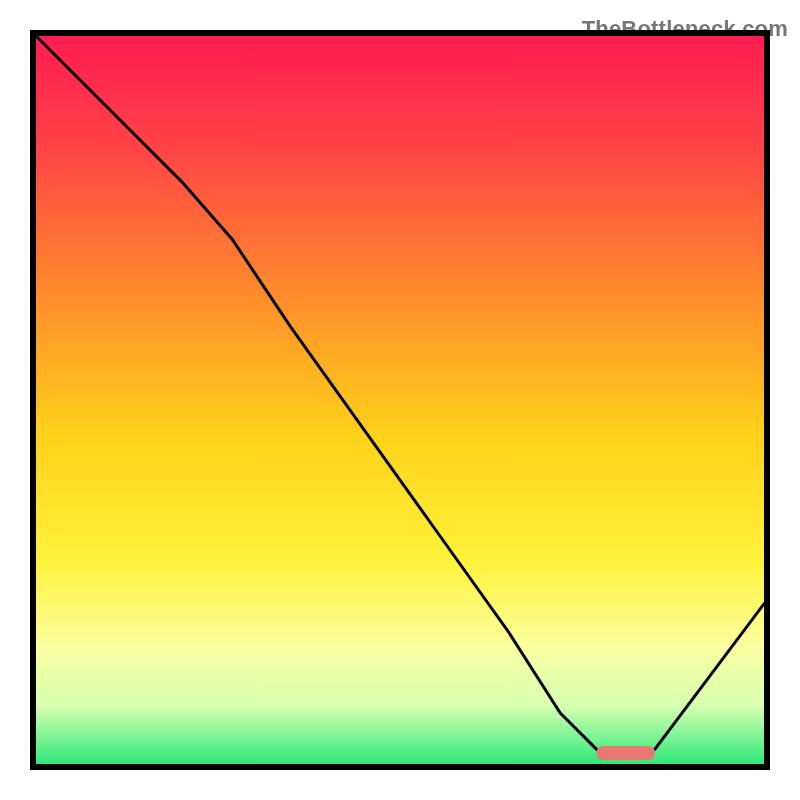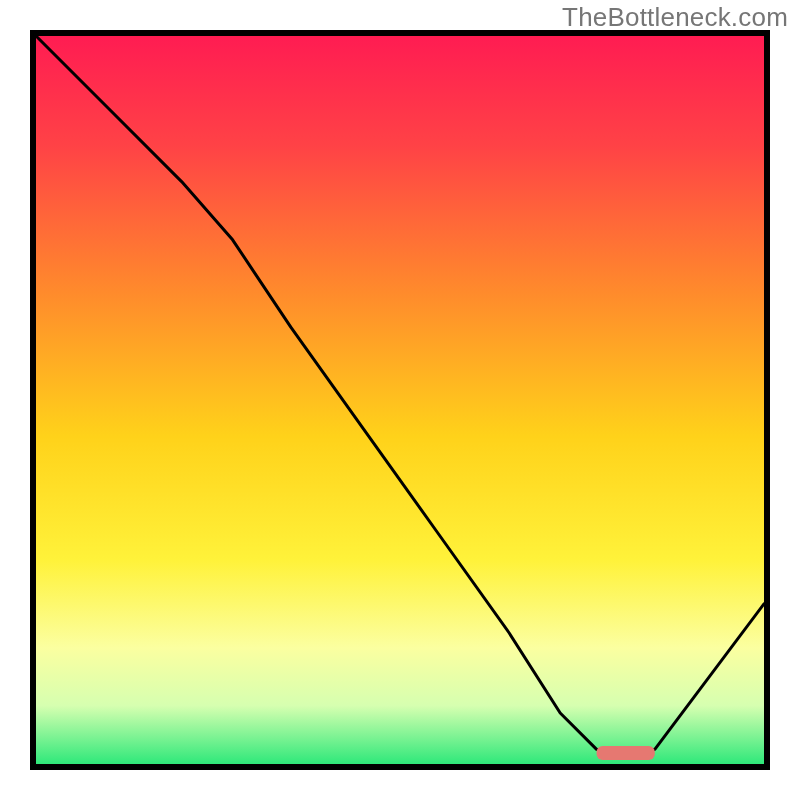--- a/index.html
+++ b/index.html
@@ -10,25 +10,25 @@
     background: #ffffff;
     font-family: Arial, Helvetica, sans-serif;
   }
   .container {
     position: relative;
     width: 800px;
     height: 800px;
   }
   .watermark {
     position: absolute;
-    top: 2px;
+    top: 16px;
     right: 12px;
     color: #767676;
-    font-size: 26px;
-    font-weight: normal;
+    font-size: 22px;
+    font-weight: bold;
     letter-spacing: 0.2px;
   }
   .plot-area {
     position: absolute;
     top: 30px;
     left: 30px;
     width: 740px;
     height: 740px;
     border: 6px solid #000;
     box-sizing: border-box;

